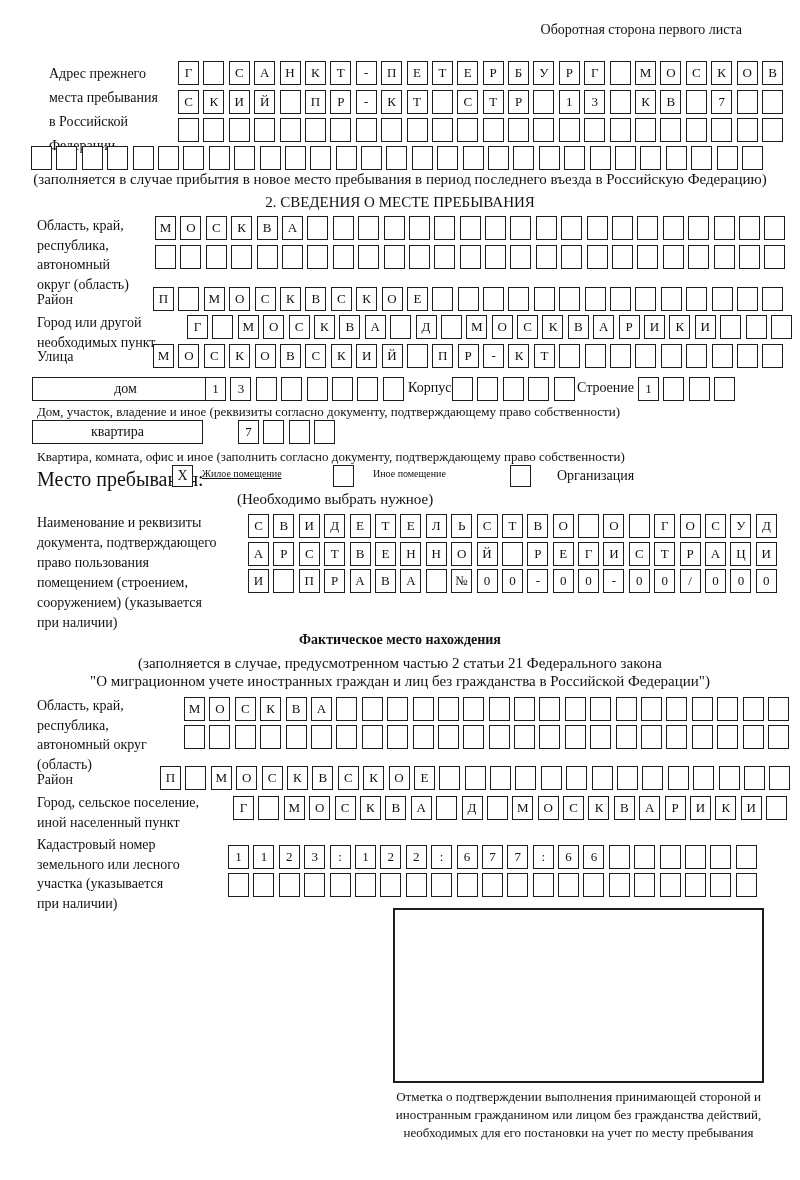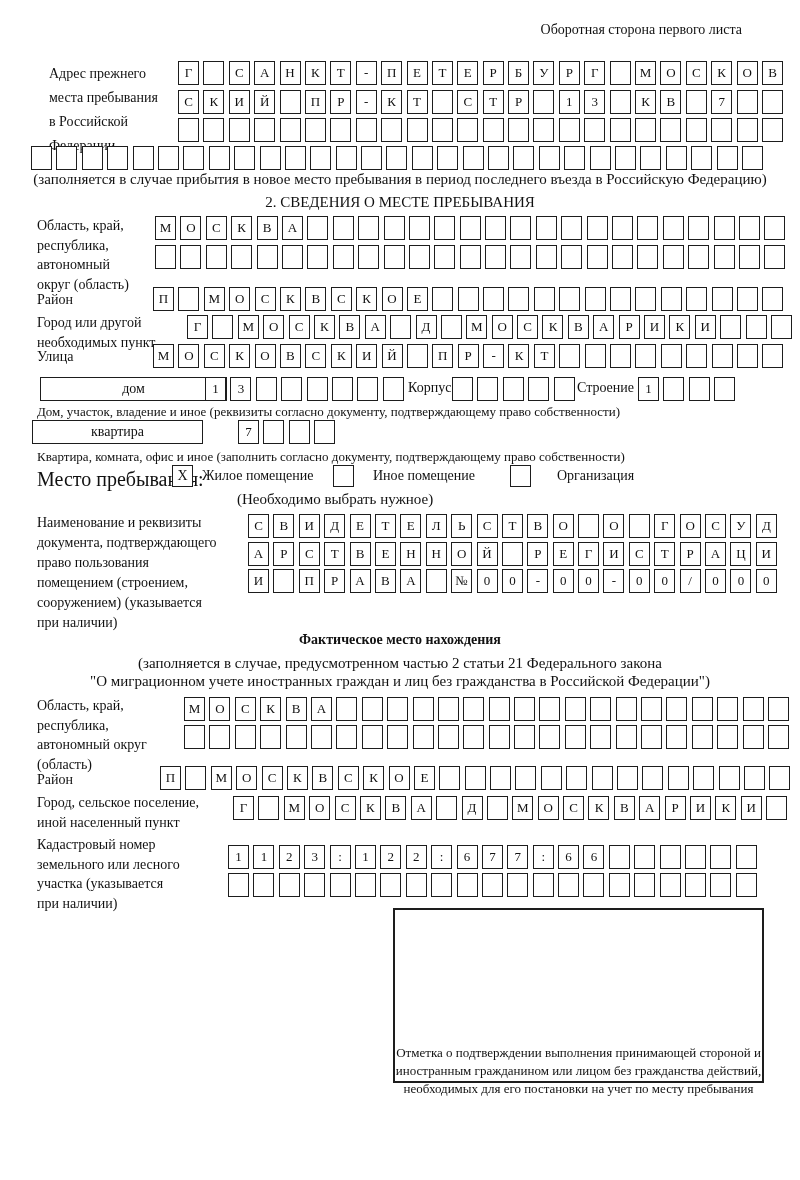--- a/index.html
+++ b/index.html
@@ -281,21 +281,21 @@
     <div class="cell"></div>
     <div class="cell"></div>
     <div class="cell"></div>
     <div class="cell"></div>
     <div class="cell"></div>
     <div class="cell"></div>
     <div class="cell"></div>
     <div class="cell"></div>
   </div>
 
-<div class="wbox" style="left:40px;top:377px;width:187px;">дом</div>
+<div class="wbox" style="left:32px;top:377px;width:187px;">дом</div>
 <div class="cellrow" style="left:205px;top:377px;">
     <div class="cell">1</div>
     <div class="cell">3</div>
     <div class="cell"></div>
     <div class="cell"></div>
     <div class="cell"></div>
     <div class="cell"></div>
     <div class="cell"></div>
     <div class="cell"></div>
   </div>
@@ -320,23 +320,23 @@
 <div class="cellrow" style="left:238px;top:420px;">
     <div class="cell">7</div>
     <div class="cell"></div>
     <div class="cell"></div>
     <div class="cell"></div>
   </div>
 <div class="abs caption" style="left:37px;top:449px;">Квартира, комната, офис и иное (заполнить согласно документу, подтверждающему право собственности)</div>
 
 <div class="abs" style="left:37px;top:468px;font-size:20px;">Место пребывания:</div>
 <div class="cbox" style="left:172px;top:465px;">X</div>
-<div class="abs" style="left:202px;top:468px;font-size:14px;">Жилое помещение</div>
+<div class="abs" style="left:202px;top:468px;font-size:10px;text-decoration:underline;">Жилое помещение</div>
 <div class="cbox" style="left:333px;top:465px;"></div>
-<div class="abs" style="left:373px;top:468px;font-size:14px;">Иное помещение</div>
+<div class="abs" style="left:373px;top:468px;font-size:10px;">Иное помещение</div>
 <div class="cbox" style="left:510px;top:465px;"></div>
 <div class="abs" style="left:557px;top:468px;font-size:14px;">Организация</div>
 <div class="abs note" style="left:237px;top:491px;">(Необходимо выбрать нужное)</div>
 
 <div class="abs lbl" style="left:37px;top:513px;line-height:20px;">Наименование и реквизиты
 документа, подтверждающего
 право пользования
 помещением (строением,
 сооружением) (указывается
 при наличии)</div>
@@ -572,13 +572,13 @@
     <div class="cell"></div>
     <div class="cell"></div>
     <div class="cell"></div>
     <div class="cell"></div>
     <div class="cell"></div>
     <div class="cell"></div>
     <div class="cell"></div>
   </div>
 
 <div class="stamp-box" style="left:393px;top:908px;width:371px;height:175px;"></div>
-<div class="abs caption" style="left:393px;top:1044px;width:371px;text-align:center;line-height:18px;">Отметка о подтверждении выполнения принимающей стороной и иностранным гражданином или лицом без гражданства действий, необходимых для его постановки на учет по месту пребывания</div>
+<div class="abs caption" style="left:393px;top:1088px;width:371px;text-align:center;line-height:18px;">Отметка о подтверждении выполнения принимающей стороной и иностранным гражданином или лицом без гражданства действий, необходимых для его постановки на учет по месту пребывания</div>
 
 </body></html>

